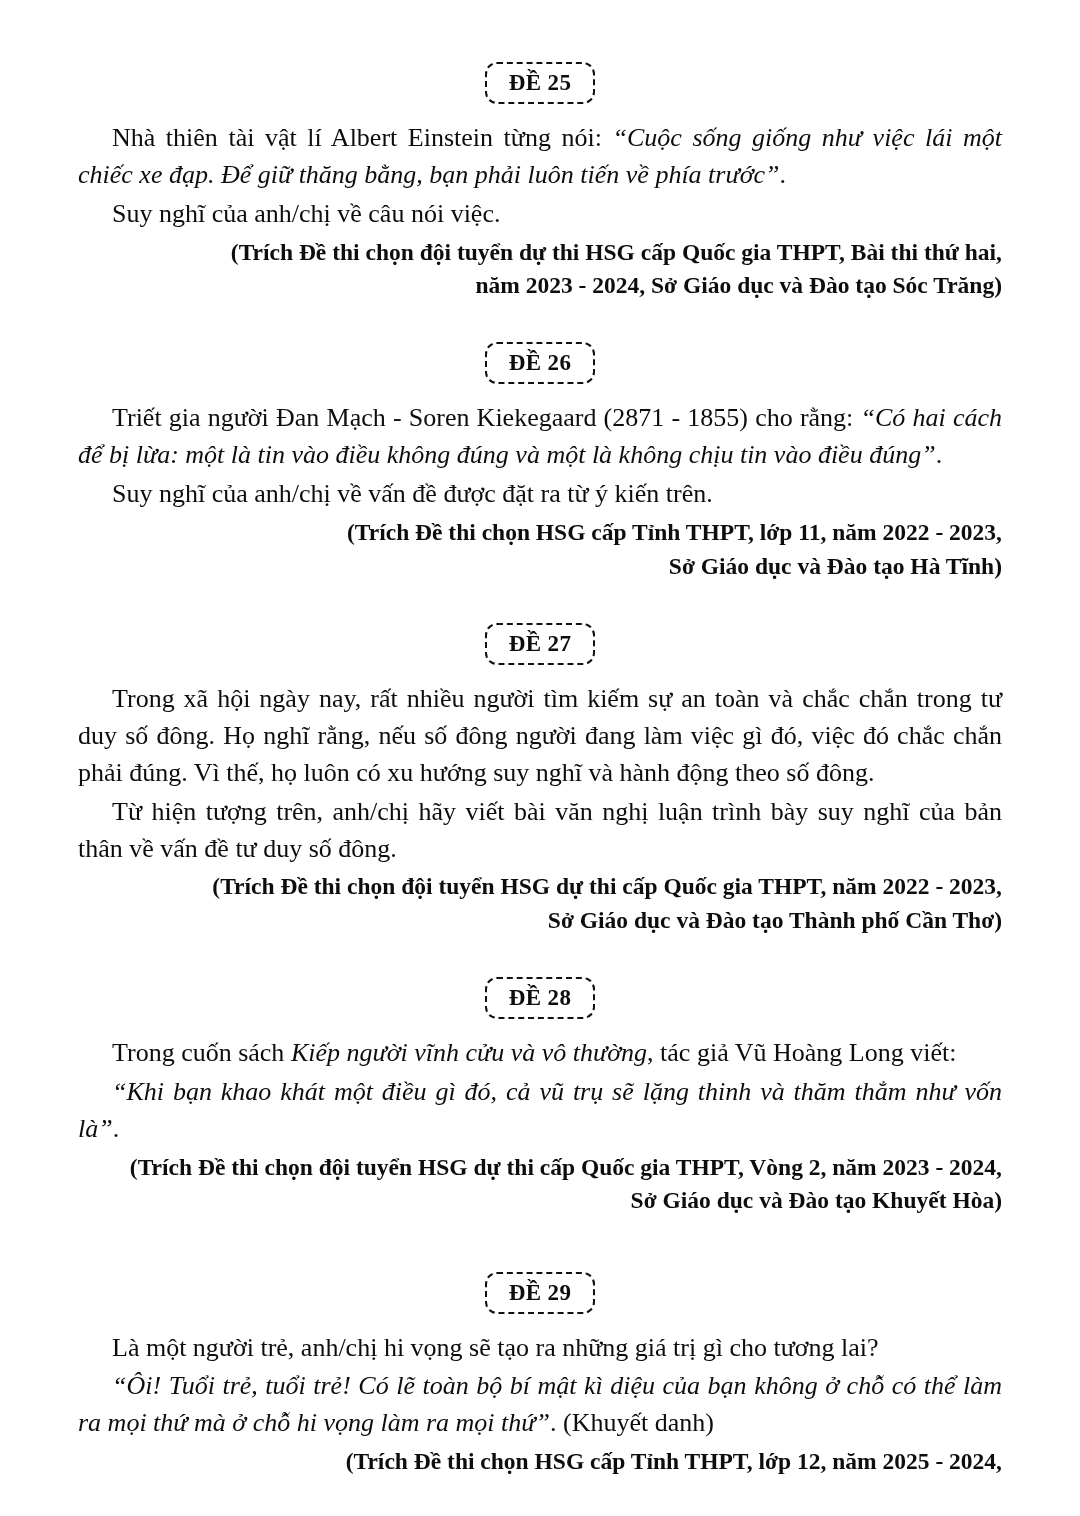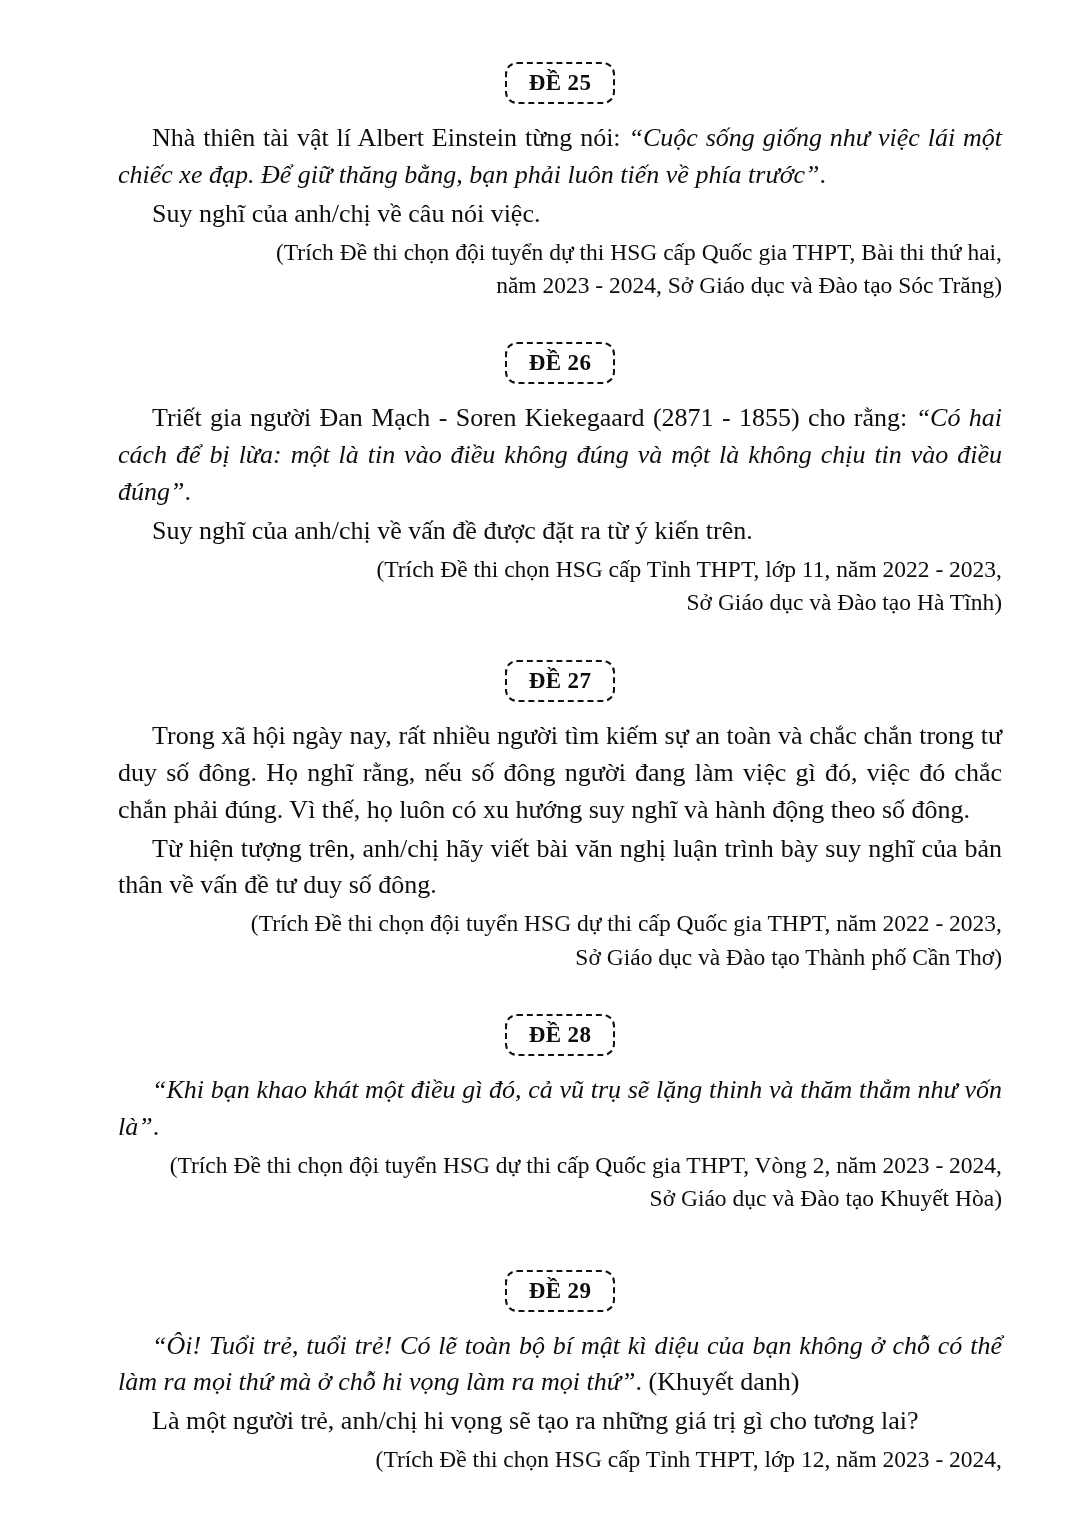--- a/index.html
+++ b/index.html
@@ -15,21 +15,20 @@
   }
   .page {
     width: 1080px;
     min-height: 1516px;
     box-sizing: border-box;
     padding: 62px 78px 24px 78px;
     position: relative;
   }
   .section {
     margin-bottom: 14px;
-    margin-left: 40px;
   }
   .badge-wrap {
     display: flex;
     justify-content: center;
     margin: 0 0 16px 0;
   }
   .badge {
     border: 2px dashed #111;
     border-radius: 12px;
     padding: 7px 22px 8px 22px;
@@ -42,21 +41,21 @@
     margin: 0 0 2px 0;
     font-size: 26px;
     line-height: 1.42;
     text-align: justify;
     text-justify: inter-word;
   }
   .indent {
     text-indent: 34px;
   }
   .src {
-    font-weight: normal;
+    font-weight: bold;
     text-align: right;
     margin-top: 3px;
     font-size: 23.5px;
     line-height: 1.42;
   }
   .src-line {
     display: block;
   }
   .it {
     font-style: italic;
@@ -108,32 +107,33 @@
         <div class="src">
           <span class="src-line">(Trích Đề thi chọn đội tuyển HSG dự thi cấp Quốc gia THPT, năm 2022 - 2023,</span>
           <span class="src-line">Sở Giáo dục và Đào tạo Thành phố Cần Thơ)</span>
         </div>
       </div>
       <div class="gap-mid"></div>
       <div class="section">
         <div class="badge-wrap">
           <div class="badge">ĐỀ 28</div>
         </div>
+        <p class="indent"><span>Trong cuốn sách </span><span class="it">Kiếp người vĩnh cửu và vô thường</span><span>, tác giả Vũ Hoàng Long viết:</span></p>
         <p class="indent"><span class="it">“Khi bạn khao khát một điều gì đó, cả vũ trụ sẽ lặng thinh và thăm thẳm như vốn là”</span><span>.</span></p>
         <div class="src">
           <span class="src-line">(Trích Đề thi chọn đội tuyển HSG dự thi cấp Quốc gia THPT, Vòng 2, năm 2023 - 2024,</span>
           <span class="src-line">Sở Giáo dục và Đào tạo Khuyết Hòa)</span>
         </div>
       </div>
       <div class="gap-big"></div>
       <div class="section">
         <div class="badge-wrap">
           <div class="badge">ĐỀ 29</div>
         </div>
+        <p class="indent"><span>Là một người trẻ, anh/chị hi vọng sẽ tạo ra những giá trị gì cho tương lai?</span></p>
         <p class="indent"><span class="it">“Ôi! Tuổi trẻ, tuổi trẻ! Có lẽ toàn bộ bí mật kì diệu của bạn không ở chỗ có thể làm ra mọi thứ mà ở chỗ hi vọng làm ra mọi thứ”</span><span>. (Khuyết danh)</span></p>
-        <p class="indent"><span>Là một người trẻ, anh/chị hi vọng sẽ tạo ra những giá trị gì cho tương lai?</span></p>
         <div class="src">
-          <span class="src-line">(Trích Đề thi chọn HSG cấp Tỉnh THPT, lớp 12, năm 2023 - 2024,</span>
+          <span class="src-line">(Trích Đề thi chọn HSG cấp Tỉnh THPT, lớp 12, năm 2025 - 2024,</span>
         </div>
       </div>
     </div>
   <div class="pagenum">223</div>
 </div>
 
 </body></html>

